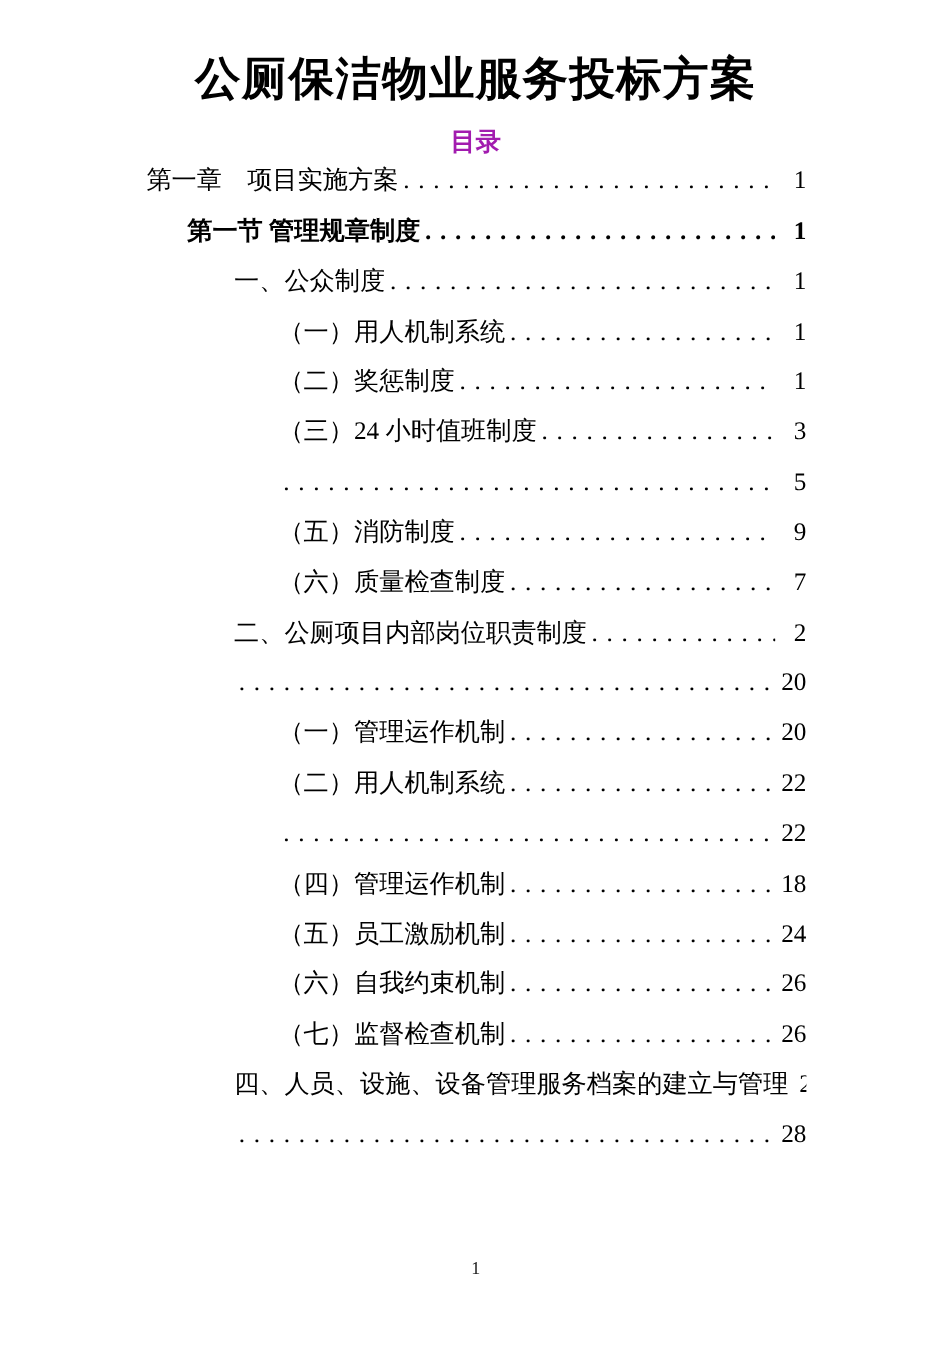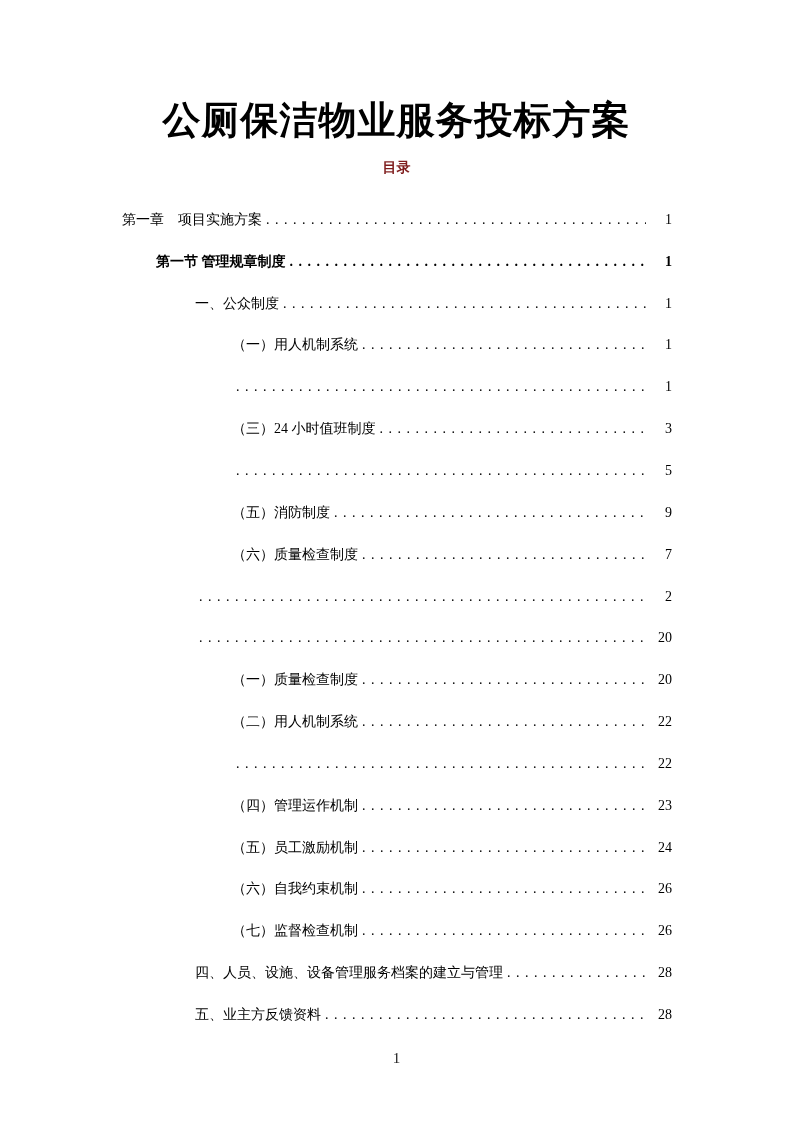--- a/index.html
+++ b/index.html
@@ -10,41 +10,41 @@
   .page {
     position: relative;
     width: 793px;
     height: 1122px;
     background: #ffffff;
     overflow: hidden;
     font-family: "Liberation Serif", "DejaVu Serif", serif;
     color: #000000;
   }
   .doc-title {
-    padding-top: 98px;
+    padding-top: 44px;
     text-align: center;
     font-size: 38px;
     line-height: 1.18;
     font-weight: 700;
     letter-spacing: 1px;
     color: #000000;
   }
   .toc-heading {
     margin-top: 17px;
     text-align: center;
-    font-size: 14px;
+    font-size: 21px;
     line-height: 1.15;
     font-weight: 700;
-    color: #7f1d1d;
+    color: #a21caf;
   }
   .toc-list {
-    margin-top: 23px;
+    margin-top: 0;
     padding-left: 122px;
     padding-right: 121px;
-    font-size: 14px;
+    font-size: 21px;
   }
   .toc-row {
     display: flex;
     align-items: baseline;
     height: 41.85px;
     line-height: 41.85px;
     white-space: nowrap;
     overflow: hidden;
   }
   .toc-row.level-0 { padding-left: 0; }
@@ -100,20 +100,21 @@
         <span class="toc-label">一、公众制度</span>
         <span class="toc-dots">. . . . . . . . . . . . . . . . . . . . . . . . . . . . . . . . . . . . . . . . . . . . . . . . . . . . . . . . . . . . . . . . . . . . . . . . . . . . . . . . . . . . . . . . . . </span>
         <span class="toc-page">1</span>
       </div>
       <div class="toc-row level-3">
         <span class="toc-label">（一）用人机制系统</span>
         <span class="toc-dots">. . . . . . . . . . . . . . . . . . . . . . . . . . . . . . . . . . . . . . . . . . . . . . . . . . . . . . . . . . . . . . . . . . . . . . . . . . . . . . . . . . . . . . . . . . </span>
         <span class="toc-page">1</span>
       </div>
       <div class="toc-row level-3">
+        <span class="toc-label">（二）奖惩制度</span>
         <span class="toc-dots">. . . . . . . . . . . . . . . . . . . . . . . . . . . . . . . . . . . . . . . . . . . . . . . . . . . . . . . . . . . . . . . . . . . . . . . . . . . . . . . . . . . . . . . . . . </span>
         <span class="toc-page">1</span>
       </div>
       <div class="toc-row level-3">
         <span class="toc-label">（三）24 小时值班制度</span>
         <span class="toc-dots">. . . . . . . . . . . . . . . . . . . . . . . . . . . . . . . . . . . . . . . . . . . . . . . . . . . . . . . . . . . . . . . . . . . . . . . . . . . . . . . . . . . . . . . . . . </span>
         <span class="toc-page">3</span>
       </div>
       <div class="toc-row level-3">
         <span class="toc-dots">. . . . . . . . . . . . . . . . . . . . . . . . . . . . . . . . . . . . . . . . . . . . . . . . . . . . . . . . . . . . . . . . . . . . . . . . . . . . . . . . . . . . . . . . . . </span>
@@ -123,45 +124,46 @@
         <span class="toc-label">（五）消防制度</span>
         <span class="toc-dots">. . . . . . . . . . . . . . . . . . . . . . . . . . . . . . . . . . . . . . . . . . . . . . . . . . . . . . . . . . . . . . . . . . . . . . . . . . . . . . . . . . . . . . . . . . </span>
         <span class="toc-page">9</span>
       </div>
       <div class="toc-row level-3">
         <span class="toc-label">（六）质量检查制度</span>
         <span class="toc-dots">. . . . . . . . . . . . . . . . . . . . . . . . . . . . . . . . . . . . . . . . . . . . . . . . . . . . . . . . . . . . . . . . . . . . . . . . . . . . . . . . . . . . . . . . . . </span>
         <span class="toc-page">7</span>
       </div>
       <div class="toc-row level-2">
+        <span class="toc-label">二、公厕项目内部岗位职责制度</span>
         <span class="toc-dots">. . . . . . . . . . . . . . . . . . . . . . . . . . . . . . . . . . . . . . . . . . . . . . . . . . . . . . . . . . . . . . . . . . . . . . . . . . . . . . . . . . . . . . . . . . </span>
         <span class="toc-page">2</span>
       </div>
       <div class="toc-row level-2">
         <span class="toc-dots">. . . . . . . . . . . . . . . . . . . . . . . . . . . . . . . . . . . . . . . . . . . . . . . . . . . . . . . . . . . . . . . . . . . . . . . . . . . . . . . . . . . . . . . . . . </span>
         <span class="toc-page">20</span>
       </div>
       <div class="toc-row level-3">
-        <span class="toc-label">（一）质量检查制度</span>
+        <span class="toc-label">（一）管理运作机制</span>
         <span class="toc-dots">. . . . . . . . . . . . . . . . . . . . . . . . . . . . . . . . . . . . . . . . . . . . . . . . . . . . . . . . . . . . . . . . . . . . . . . . . . . . . . . . . . . . . . . . . . </span>
         <span class="toc-page">20</span>
       </div>
       <div class="toc-row level-3">
         <span class="toc-label">（二）用人机制系统</span>
         <span class="toc-dots">. . . . . . . . . . . . . . . . . . . . . . . . . . . . . . . . . . . . . . . . . . . . . . . . . . . . . . . . . . . . . . . . . . . . . . . . . . . . . . . . . . . . . . . . . . </span>
         <span class="toc-page">22</span>
       </div>
       <div class="toc-row level-3">
         <span class="toc-dots">. . . . . . . . . . . . . . . . . . . . . . . . . . . . . . . . . . . . . . . . . . . . . . . . . . . . . . . . . . . . . . . . . . . . . . . . . . . . . . . . . . . . . . . . . . </span>
         <span class="toc-page">22</span>
       </div>
       <div class="toc-row level-3">
         <span class="toc-label">（四）管理运作机制</span>
         <span class="toc-dots">. . . . . . . . . . . . . . . . . . . . . . . . . . . . . . . . . . . . . . . . . . . . . . . . . . . . . . . . . . . . . . . . . . . . . . . . . . . . . . . . . . . . . . . . . . </span>
-        <span class="toc-page">23</span>
+        <span class="toc-page">18</span>
       </div>
       <div class="toc-row level-3">
         <span class="toc-label">（五）员工激励机制</span>
         <span class="toc-dots">. . . . . . . . . . . . . . . . . . . . . . . . . . . . . . . . . . . . . . . . . . . . . . . . . . . . . . . . . . . . . . . . . . . . . . . . . . . . . . . . . . . . . . . . . . </span>
         <span class="toc-page">24</span>
       </div>
       <div class="toc-row level-3">
         <span class="toc-label">（六）自我约束机制</span>
         <span class="toc-dots">. . . . . . . . . . . . . . . . . . . . . . . . . . . . . . . . . . . . . . . . . . . . . . . . . . . . . . . . . . . . . . . . . . . . . . . . . . . . . . . . . . . . . . . . . . </span>
         <span class="toc-page">26</span>
@@ -170,21 +172,20 @@
         <span class="toc-label">（七）监督检查机制</span>
         <span class="toc-dots">. . . . . . . . . . . . . . . . . . . . . . . . . . . . . . . . . . . . . . . . . . . . . . . . . . . . . . . . . . . . . . . . . . . . . . . . . . . . . . . . . . . . . . . . . . </span>
         <span class="toc-page">26</span>
       </div>
       <div class="toc-row level-2">
         <span class="toc-label">四、人员、设施、设备管理服务档案的建立与管理</span>
         <span class="toc-dots">. . . . . . . . . . . . . . . . . . . . . . . . . . . . . . . . . . . . . . . . . . . . . . . . . . . . . . . . . . . . . . . . . . . . . . . . . . . . . . . . . . . . . . . . . . </span>
         <span class="toc-page">28</span>
       </div>
       <div class="toc-row level-2">
-        <span class="toc-label">五、业主方反馈资料</span>
         <span class="toc-dots">. . . . . . . . . . . . . . . . . . . . . . . . . . . . . . . . . . . . . . . . . . . . . . . . . . . . . . . . . . . . . . . . . . . . . . . . . . . . . . . . . . . . . . . . . . </span>
         <span class="toc-page">28</span>
       </div>
     </div>
 
   <div class="page-footer">
     <span>1</span>
   </div>
 </div>
 

